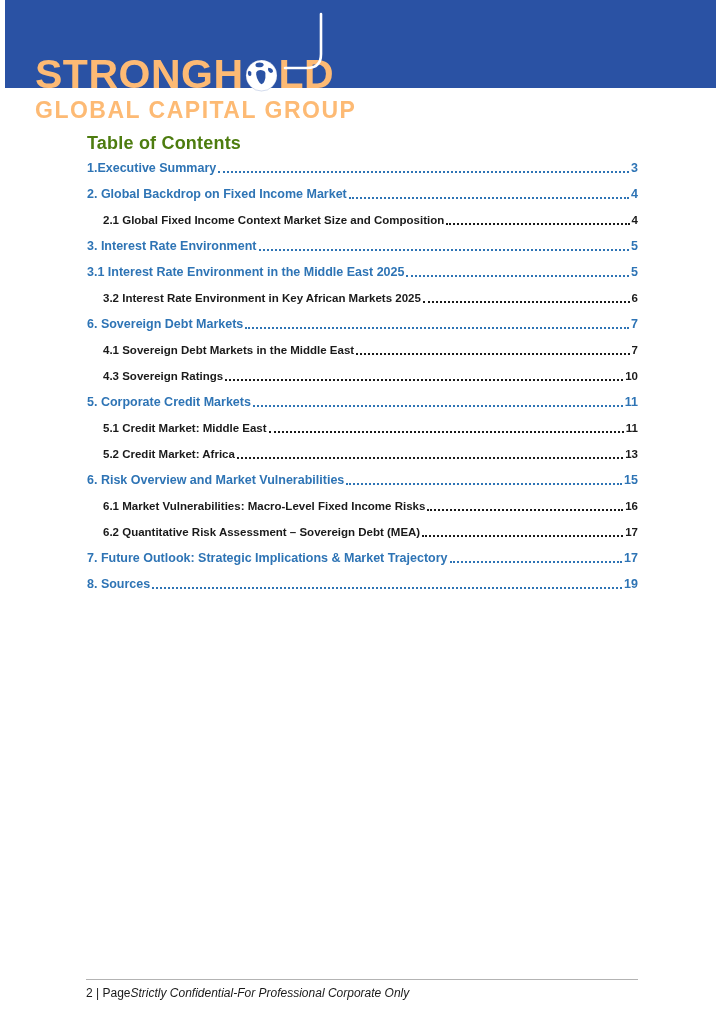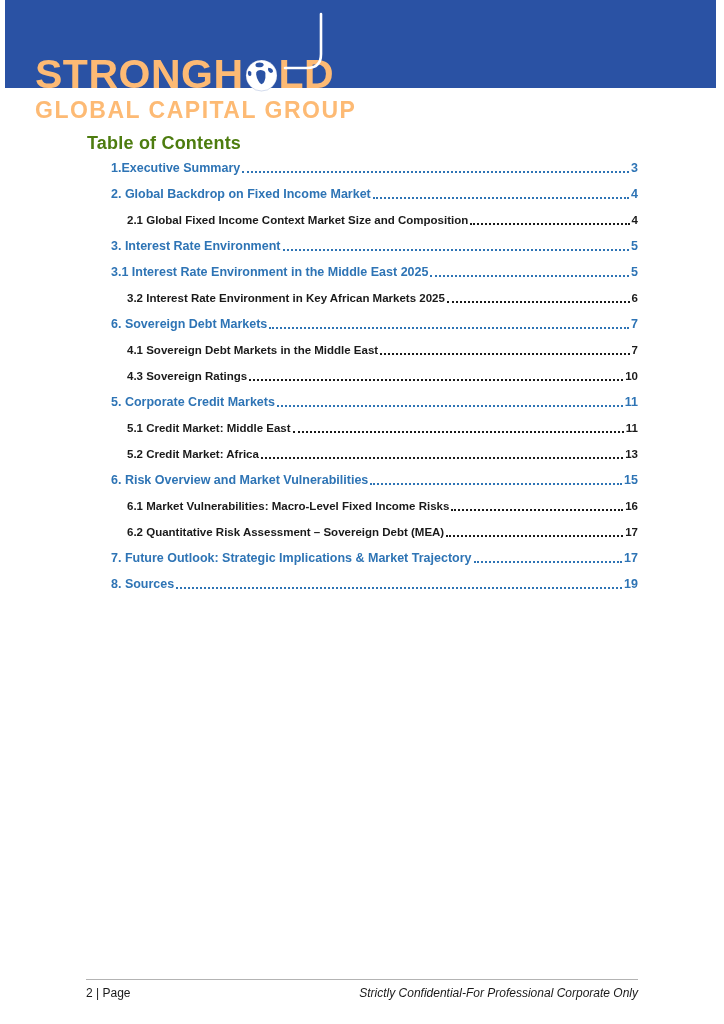--- a/index.html
+++ b/index.html
@@ -17,31 +17,31 @@
   .logo-line2 { font-size:23px; font-weight:700; letter-spacing:1.5px; line-height:26px;
     margin-top:1px; }
   .bracket { position:absolute; left:278px; top:12px; }
 
   
   .toc { position:absolute; left:87px; top:132px; width:551px; }
   .toc-title { font-size:18px; font-weight:700; color:#4d7c0f; line-height:22px;
     margin-bottom:6px; letter-spacing:0.2px; }
   .toc-entry { display:flex; align-items:flex-end; font-weight:700;
     line-height:16px; margin-bottom:10px; }
-  .toc-entry .label { white-space:nowrap;margin-left:24px; }
+  .toc-entry .label { white-space:nowrap; }
   .leader { flex:1; height:0; border-bottom:2px dotted currentColor;
     margin:0 2px 3px 2px; min-width:12px; }
   .toc-entry .pagenum { white-space:nowrap; }
   .toc-entry.primary { color:#2E74B5; font-size:12.5px; }
   .toc-entry.secondary { color:#1a1a1a; font-size:11.5px; padding-left:16px; }
 
   
   .footer { position:absolute; left:86px; top:979px; width:552px;
     border-top:1px solid #b3b3b3; padding-top:6px;
-    display:flex; justify-content:space-between; align-items:flex-start;gap:16px; }
+    display:flex; align-items:flex-start; }
   .footer-left { font-size:12px; color:#1a1a1a; }
   .footer-right { font-size:12px; font-style:italic; color:#1a1a1a; }
 </style>
 </head>
 <body>
 
 <div class="page">
 
   <div class="banner">
     <div class="logo">

